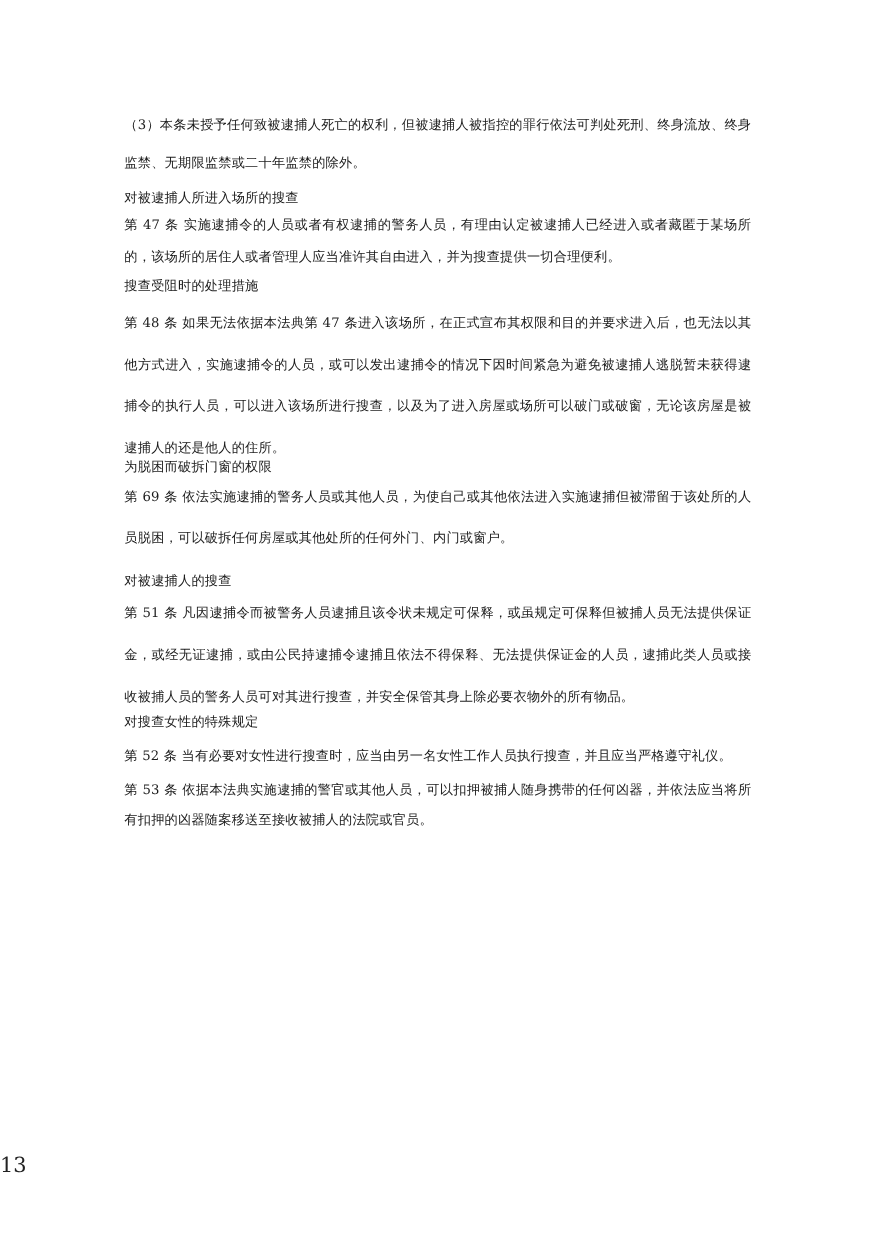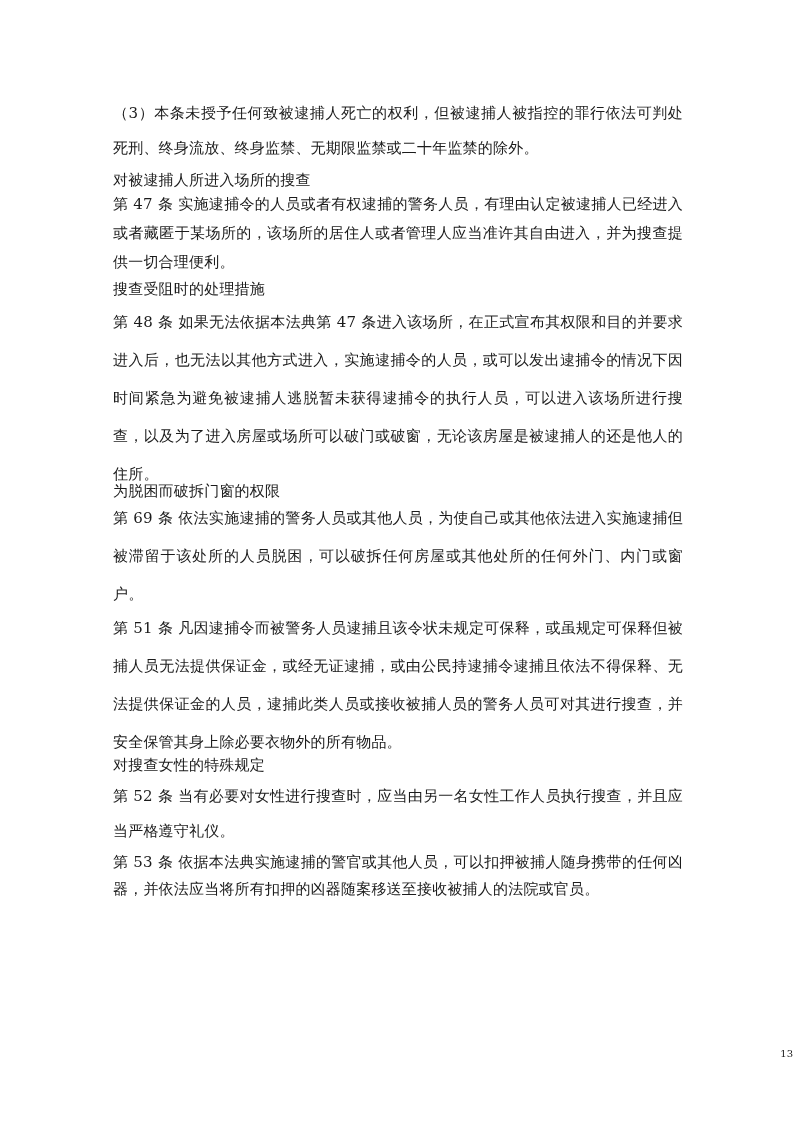--- a/index.html
+++ b/index.html
@@ -18,57 +18,58 @@
   }
   .content {
     position: absolute;
     left: 113px;
     top: 96px;
     width: 570px;
   }
   .content p {
     margin: 0;
     padding: 0;
-    font-size: 15px;
+    font-size: 12px;
     text-align: justify;
     text-align-last: left;
     word-break: break-all;
     letter-spacing: 0.2px;
   }
   .para        { line-height: 29px; }
   .para-wide   { line-height: 35px; }
   .para-loose  { line-height: 38px; }
   .para-tight  { line-height: 27px; }
   .heading {
     font-weight: normal;
     line-height: 28px;
     padding-left: 36px;
     font-size: 17px;
   }
   .page-number {
     position: absolute;
     left: 0;
     right: 0;
     top: 1048px;
-    text-align: right;
-    font-size: 10px;
+    text-align: left;
+    font-size: 19px;
     color: #222222;
   }
 </style>
 </head>
 <body>
 
 <div class="page">
   <div class="content">
     <p class="para-wide">（3）本条未授予任何致被逮捕人死亡的权利，但被逮捕人被指控的罪行依法可判处死刑、终身流放、终身监禁、无期限监禁或二十年监禁的除外。</p>
     <p class="heading">对被逮捕人所进入场所的搜查</p>
     <p class="para" style="margin-top:-4px">第 47 条 实施逮捕令的人员或者有权逮捕的警务人员，有理由认定被逮捕人已经进入或者藏匿于某场所的，该场所的居住人或者管理人应当准许其自由进入，并为搜查提供一切合理便利。</p>
     <p class="heading" style="margin-top:-2px">搜查受阻时的处理措施</p>
     <p class="para-loose">第 48 条 如果无法依据本法典第 47 条进入该场所，在正式宣布其权限和目的并要求进入后，也无法以其他方式进入，实施逮捕令的人员，或可以发出逮捕令的情况下因时间紧急为避免被逮捕人逃脱暂未获得逮捕令的执行人员，可以进入该场所进行搜查，以及为了进入房屋或场所可以破门或破窗，无论该房屋是被逮捕人的还是他人的住所。</p>
     <p class="heading" style="margin-top:-16px">为脱困而破拆门窗的权限</p>
     <p class="para-loose" style="margin-top:-6px">第 69 条 依法实施逮捕的警务人员或其他人员，为使自己或其他依法进入实施逮捕但被滞留于该处所的人员脱困，可以破拆任何房屋或其他处所的任何外门、内门或窗户。</p>
+    <p class="heading" style="margin-top:6px">对被逮捕人的搜查</p>
     <p class="para-loose" style="margin-top:-4px">第 51 条 凡因逮捕令而被警务人员逮捕且该令状未规定可保释，或虽规定可保释但被捕人员无法提供保证金，或经无证逮捕，或由公民持逮捕令逮捕且依法不得保释、无法提供保证金的人员，逮捕此类人员或接收被捕人员的警务人员可对其进行搜查，并安全保管其身上除必要衣物外的所有物品。</p>
     <p class="heading" style="margin-top:-10px">对搜查女性的特殊规定</p>
     <p class="para-wide">第 52 条 当有必要对女性进行搜查时，应当由另一名女性工作人员执行搜查，并且应当严格遵守礼仪。</p>
     <p class="para-tight">第 53 条 依据本法典实施逮捕的警官或其他人员，可以扣押被捕人随身携带的任何凶器，并依法应当将所有扣押的凶器随案移送至接收被捕人的法院或官员。</p>
   </div>
   <div class="page-number">13</div>
 </div>
 
 </body></html>

